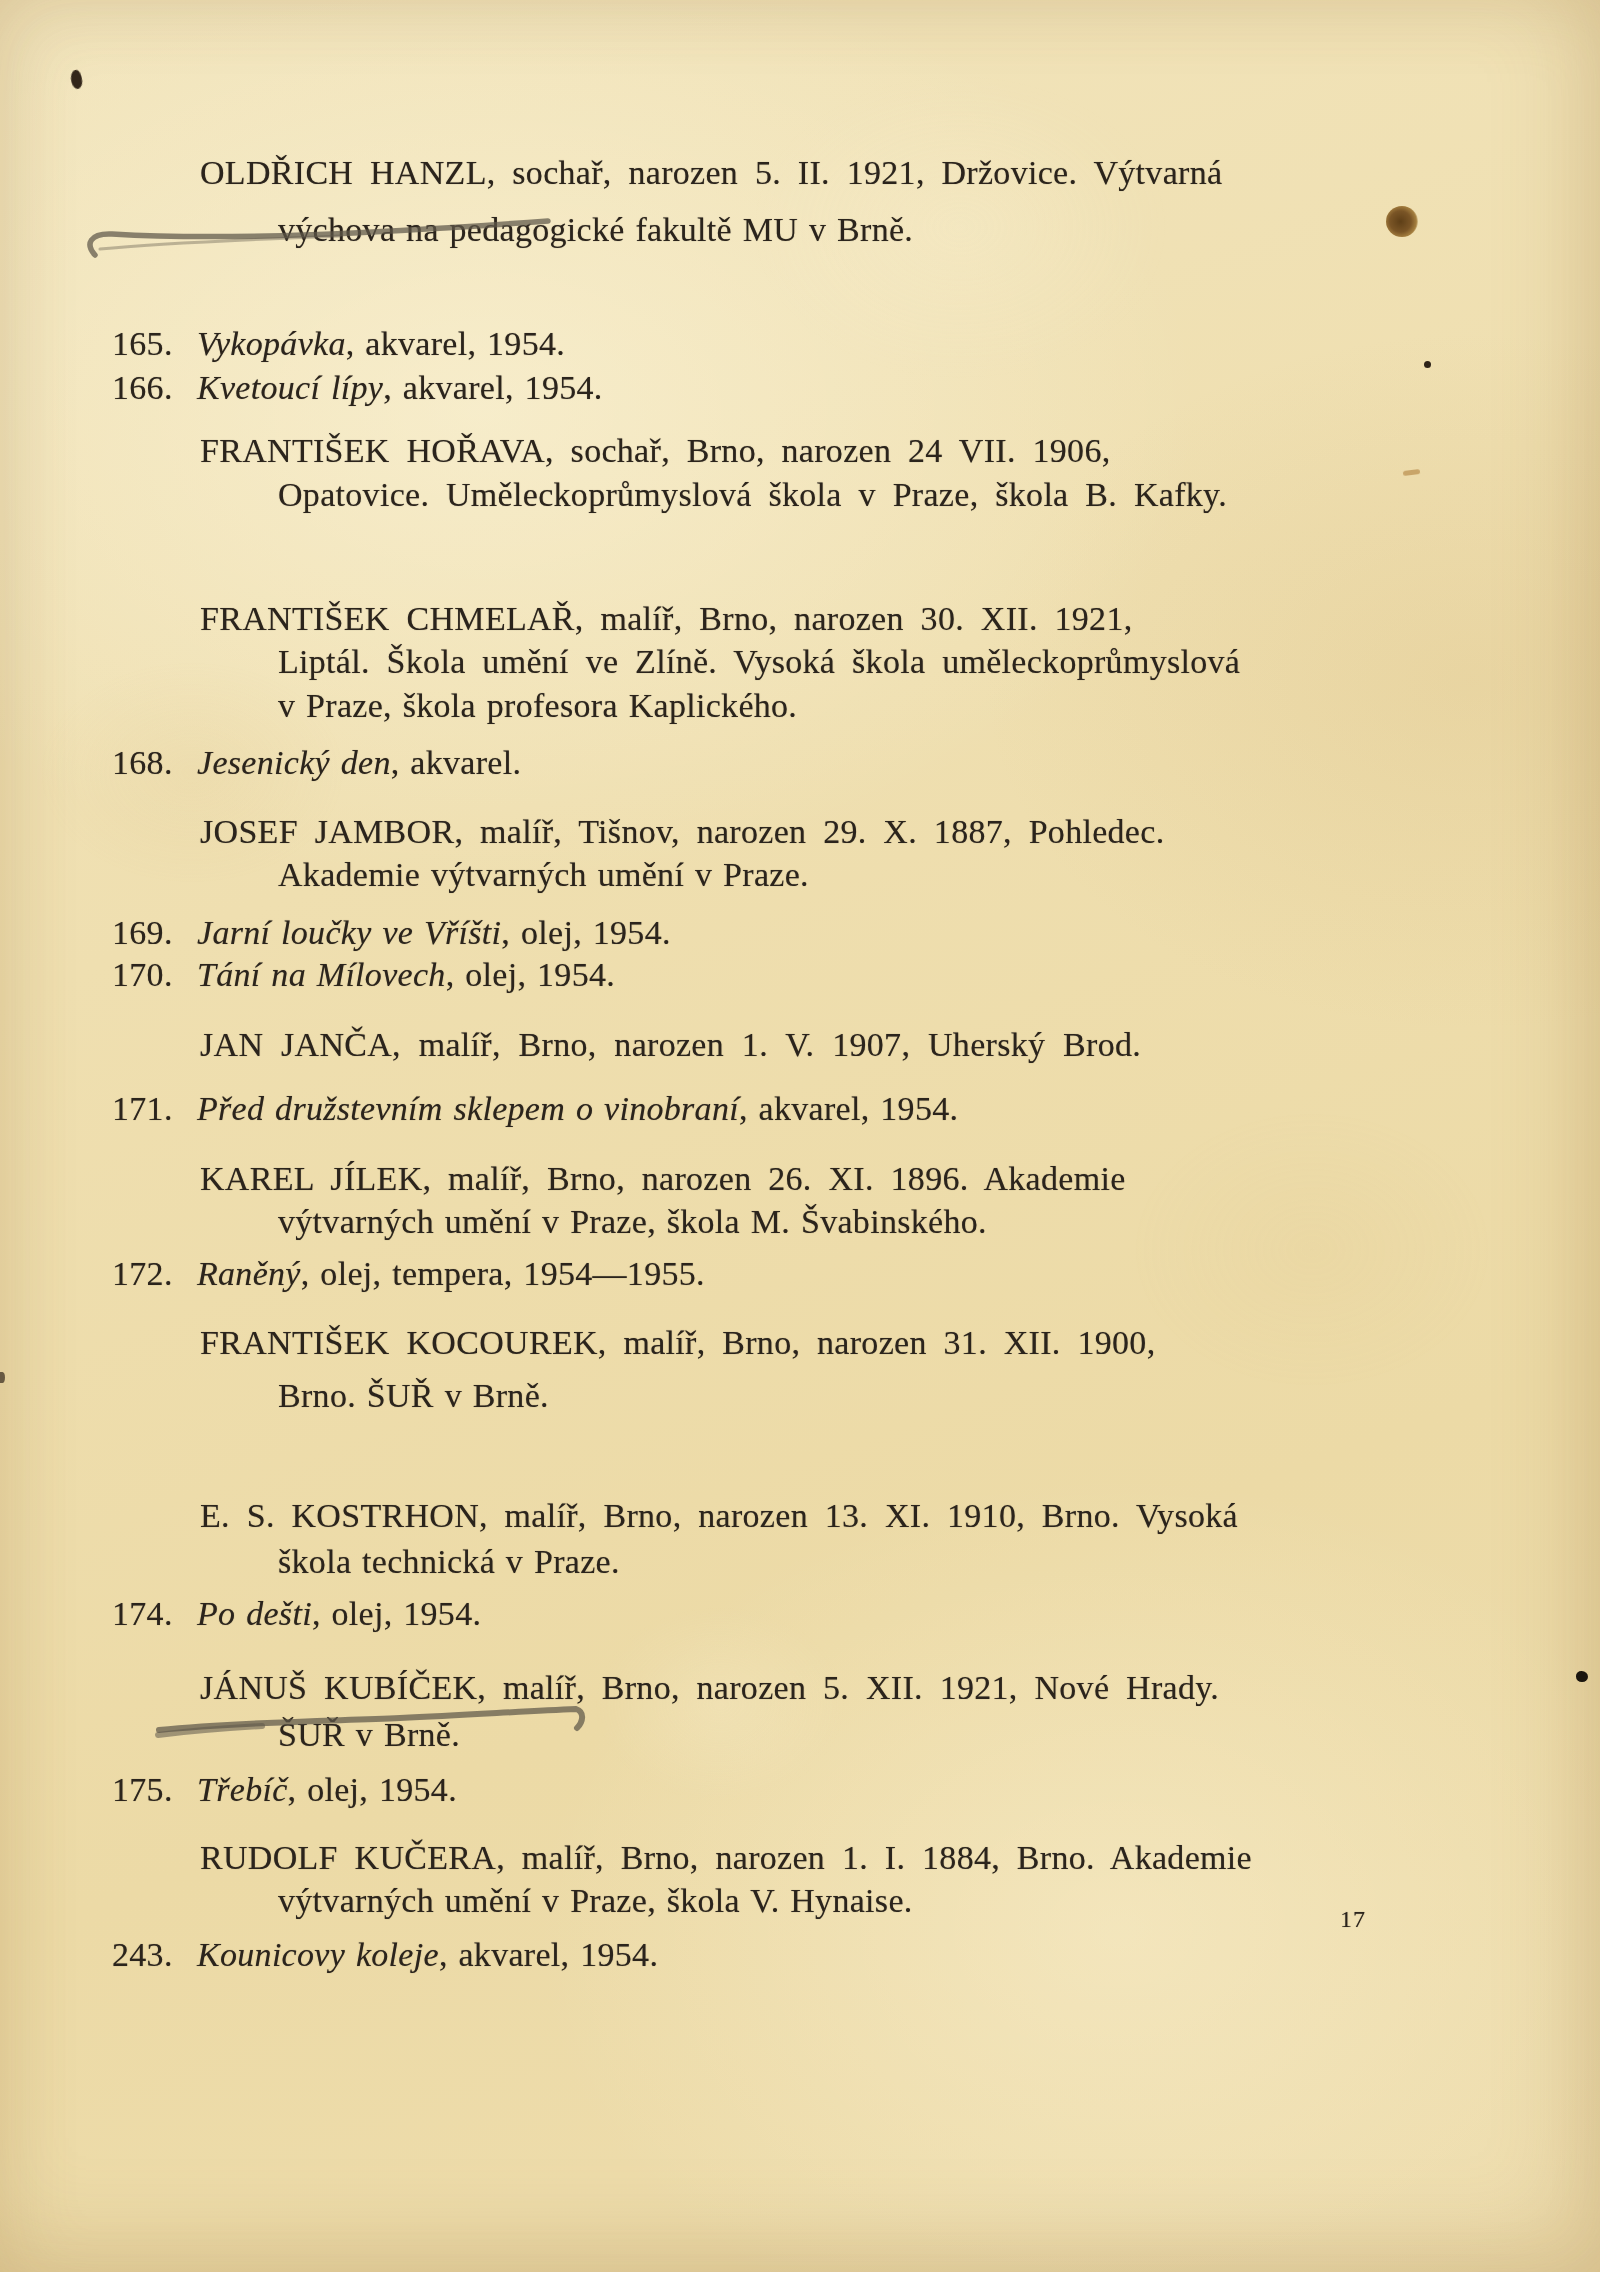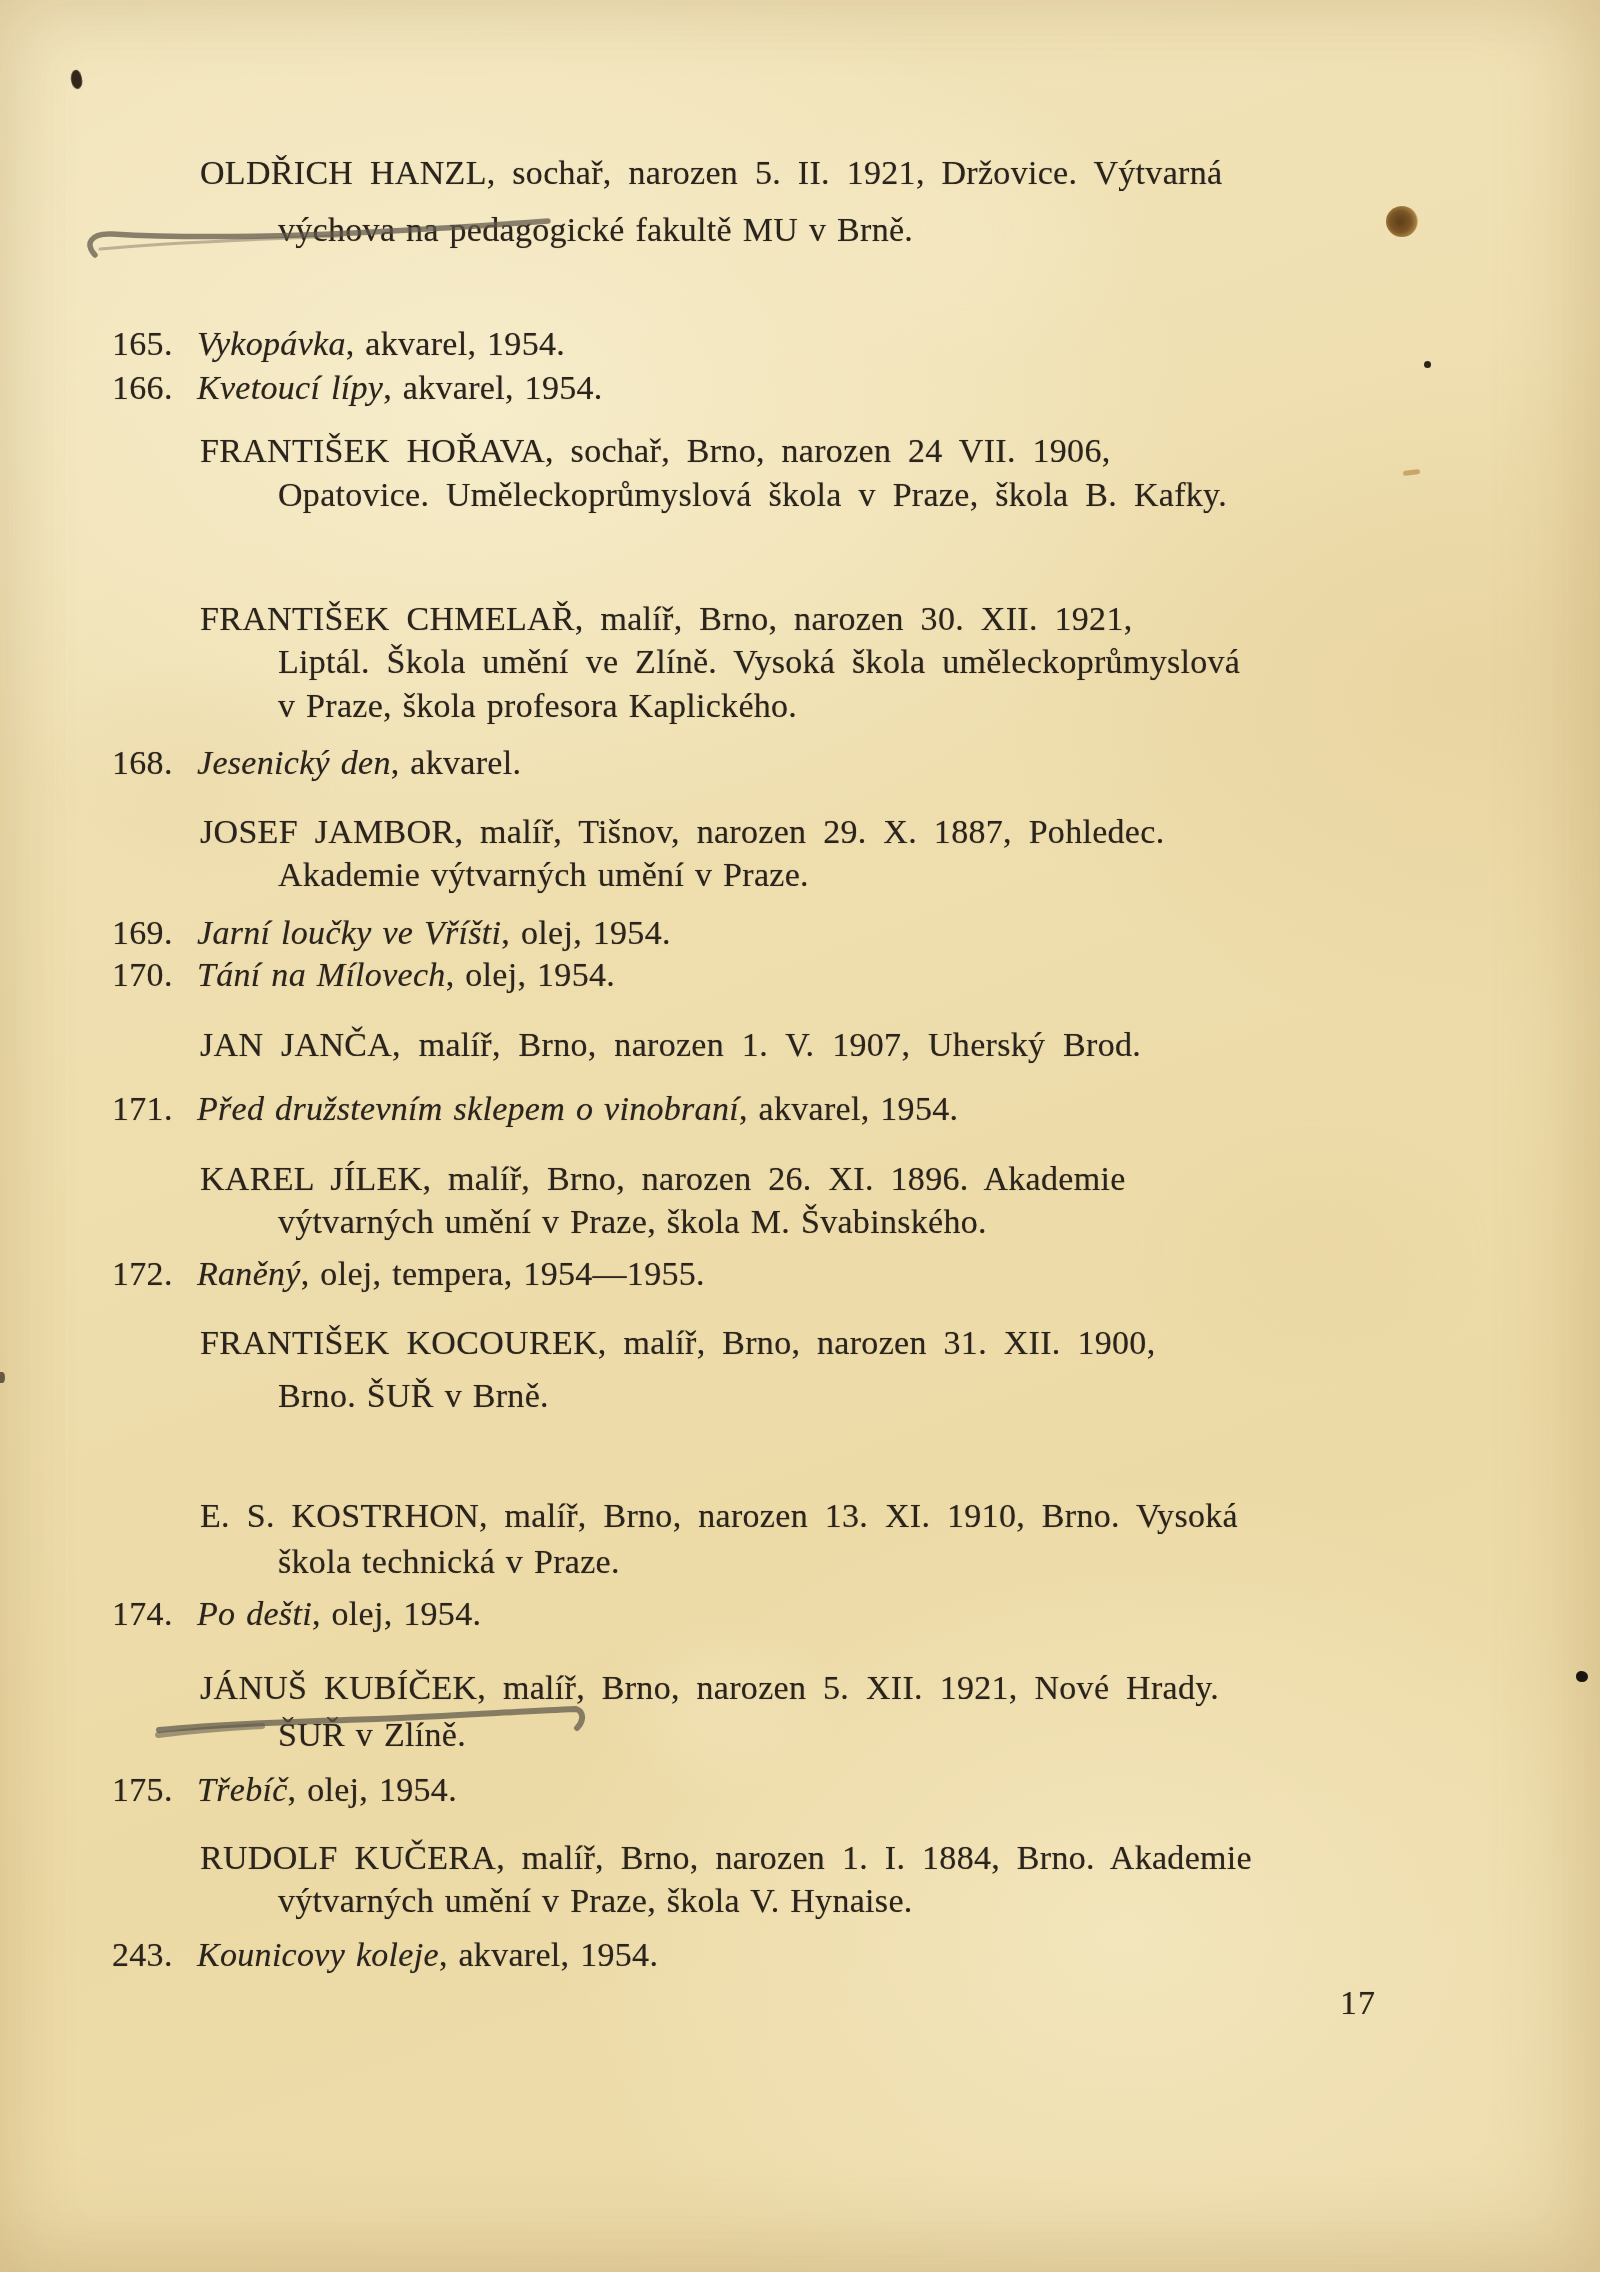--- a/index.html
+++ b/index.html
@@ -31,21 +31,21 @@
     white-space:nowrap;
     text-shadow:0 0 1px rgba(43,36,28,.45);
   }
   .head{left:200px;}
   .cont{left:278px;}
   .j{word-spacing:8px;}
   .wide{word-spacing:9px;}
   .item{left:112px;}
   .num{display:inline-block;min-width:85px;}
   .title{font-style:italic;}
-  .pageno{position:absolute;left:1340px;top:1984px;font-size:34px;letter-spacing:1px;text-shadow:0 0 1px rgba(43,36,28,.45);}
+  .pageno{position:absolute;left:1340px;top:1906px;font-size:24px;letter-spacing:1px;text-shadow:0 0 1px rgba(43,36,28,.45);}
   .marks{position:absolute;inset:0;pointer-events:none;}
   .stain{position:absolute;pointer-events:none;}
   .stain.blot{
     left:1386px;top:206px;width:32px;height:31px;border-radius:50%;
     background:radial-gradient(circle at 45% 50%, #5e3f17 0%, #7a5526 45%, #a57f3f 68%, rgba(165,127,63,0) 78%);
     filter:blur(.6px);
   }
   .stain.speck-tl{
     left:71px;top:70px;width:11px;height:19px;border-radius:60% 40% 55% 45%;
     background:#33261a;transform:rotate(-14deg);filter:blur(.4px);
@@ -116,21 +116,21 @@
   <div class="ln head j" style="top:1320px">FRANTIŠEK KOCOUREK, malíř, Brno, narozen 31. XII. 1900,</div>
   <div class="ln cont" style="top:1373px">Brno. ŠUŘ v Brně.</div>
 
   <div class="ln head j" style="top:1493px">E. S. KOSTRHON, malíř, Brno, narozen 13. XI. 1910, Brno. Vysoká</div>
   <div class="ln cont" style="top:1539px">škola technická v Praze.</div>
   <div class="ln item" style="top:1591px">
     <span class="num">174.</span><span class="title">Po dešti</span><span>, olej, 1954.</span>
   </div>
 
   <div class="ln head j" style="top:1665px">JÁNUŠ KUBÍČEK, malíř, Brno, narozen 5. XII. 1921, Nové Hrady.</div>
-  <div class="ln cont" style="top:1712px">ŠUŘ v Zlíně.</div>
+  <div class="ln cont" style="top:1712px">ŠUŘ v Brně.</div>
   <div class="ln item" style="top:1767px">
     <span class="num">175.</span><span class="title">Třebíč</span><span>, olej, 1954.</span>
   </div>
 
   <div class="ln head j" style="top:1835px">RUDOLF KUČERA, malíř, Brno, narozen 1. I. 1884, Brno. Akademie</div>
   <div class="ln cont" style="top:1878px">výtvarných umění v Praze, škola V. Hynaise.</div>
   <div class="ln item" style="top:1932px">
     <span class="num">243.</span><span class="title">Kounicovy koleje</span><span>, akvarel, 1954.</span>
   </div>
 

